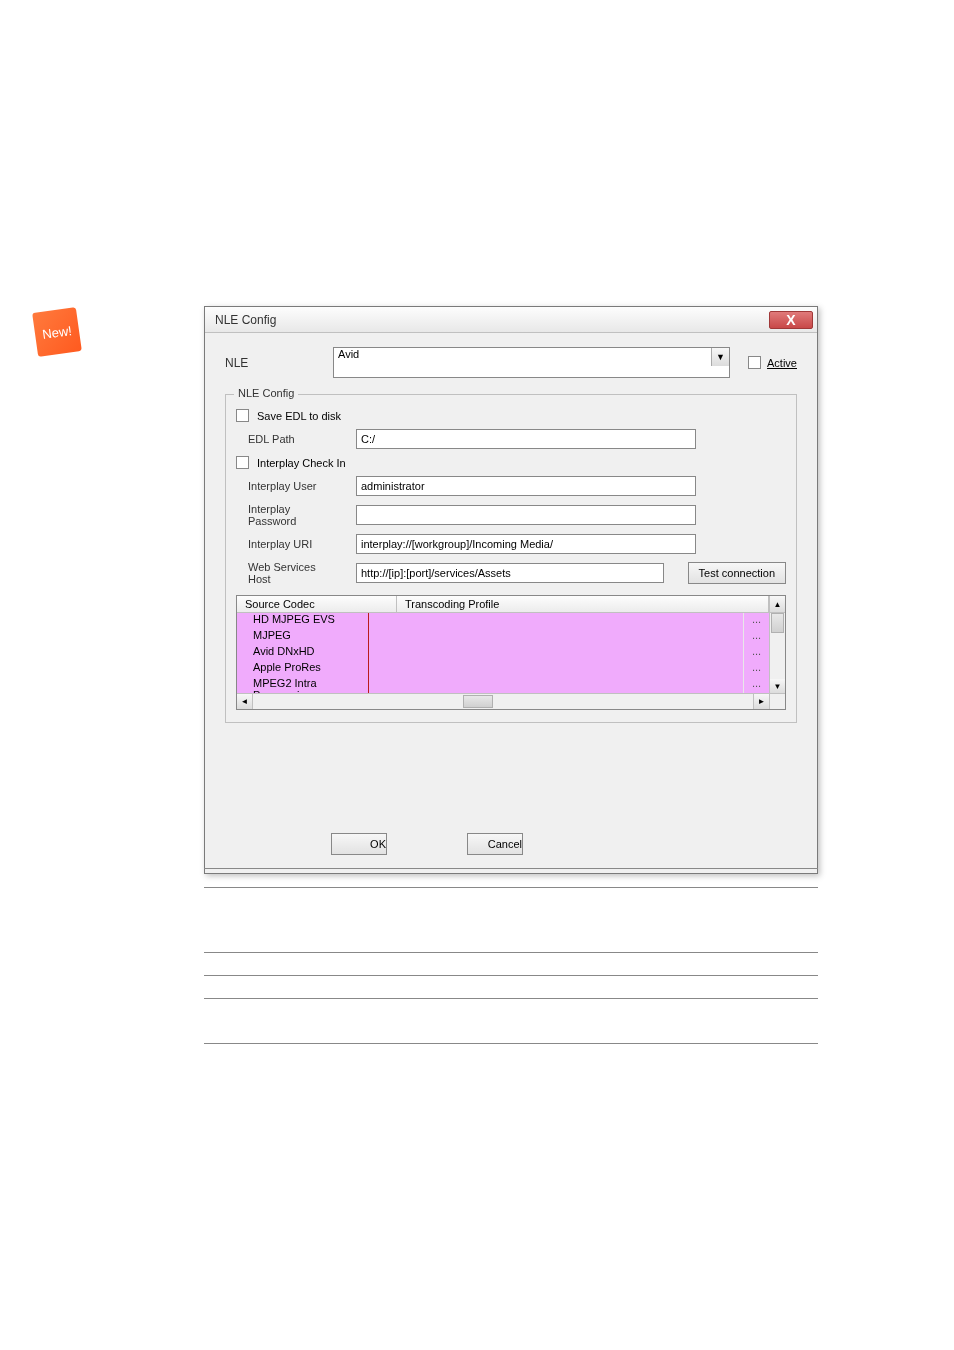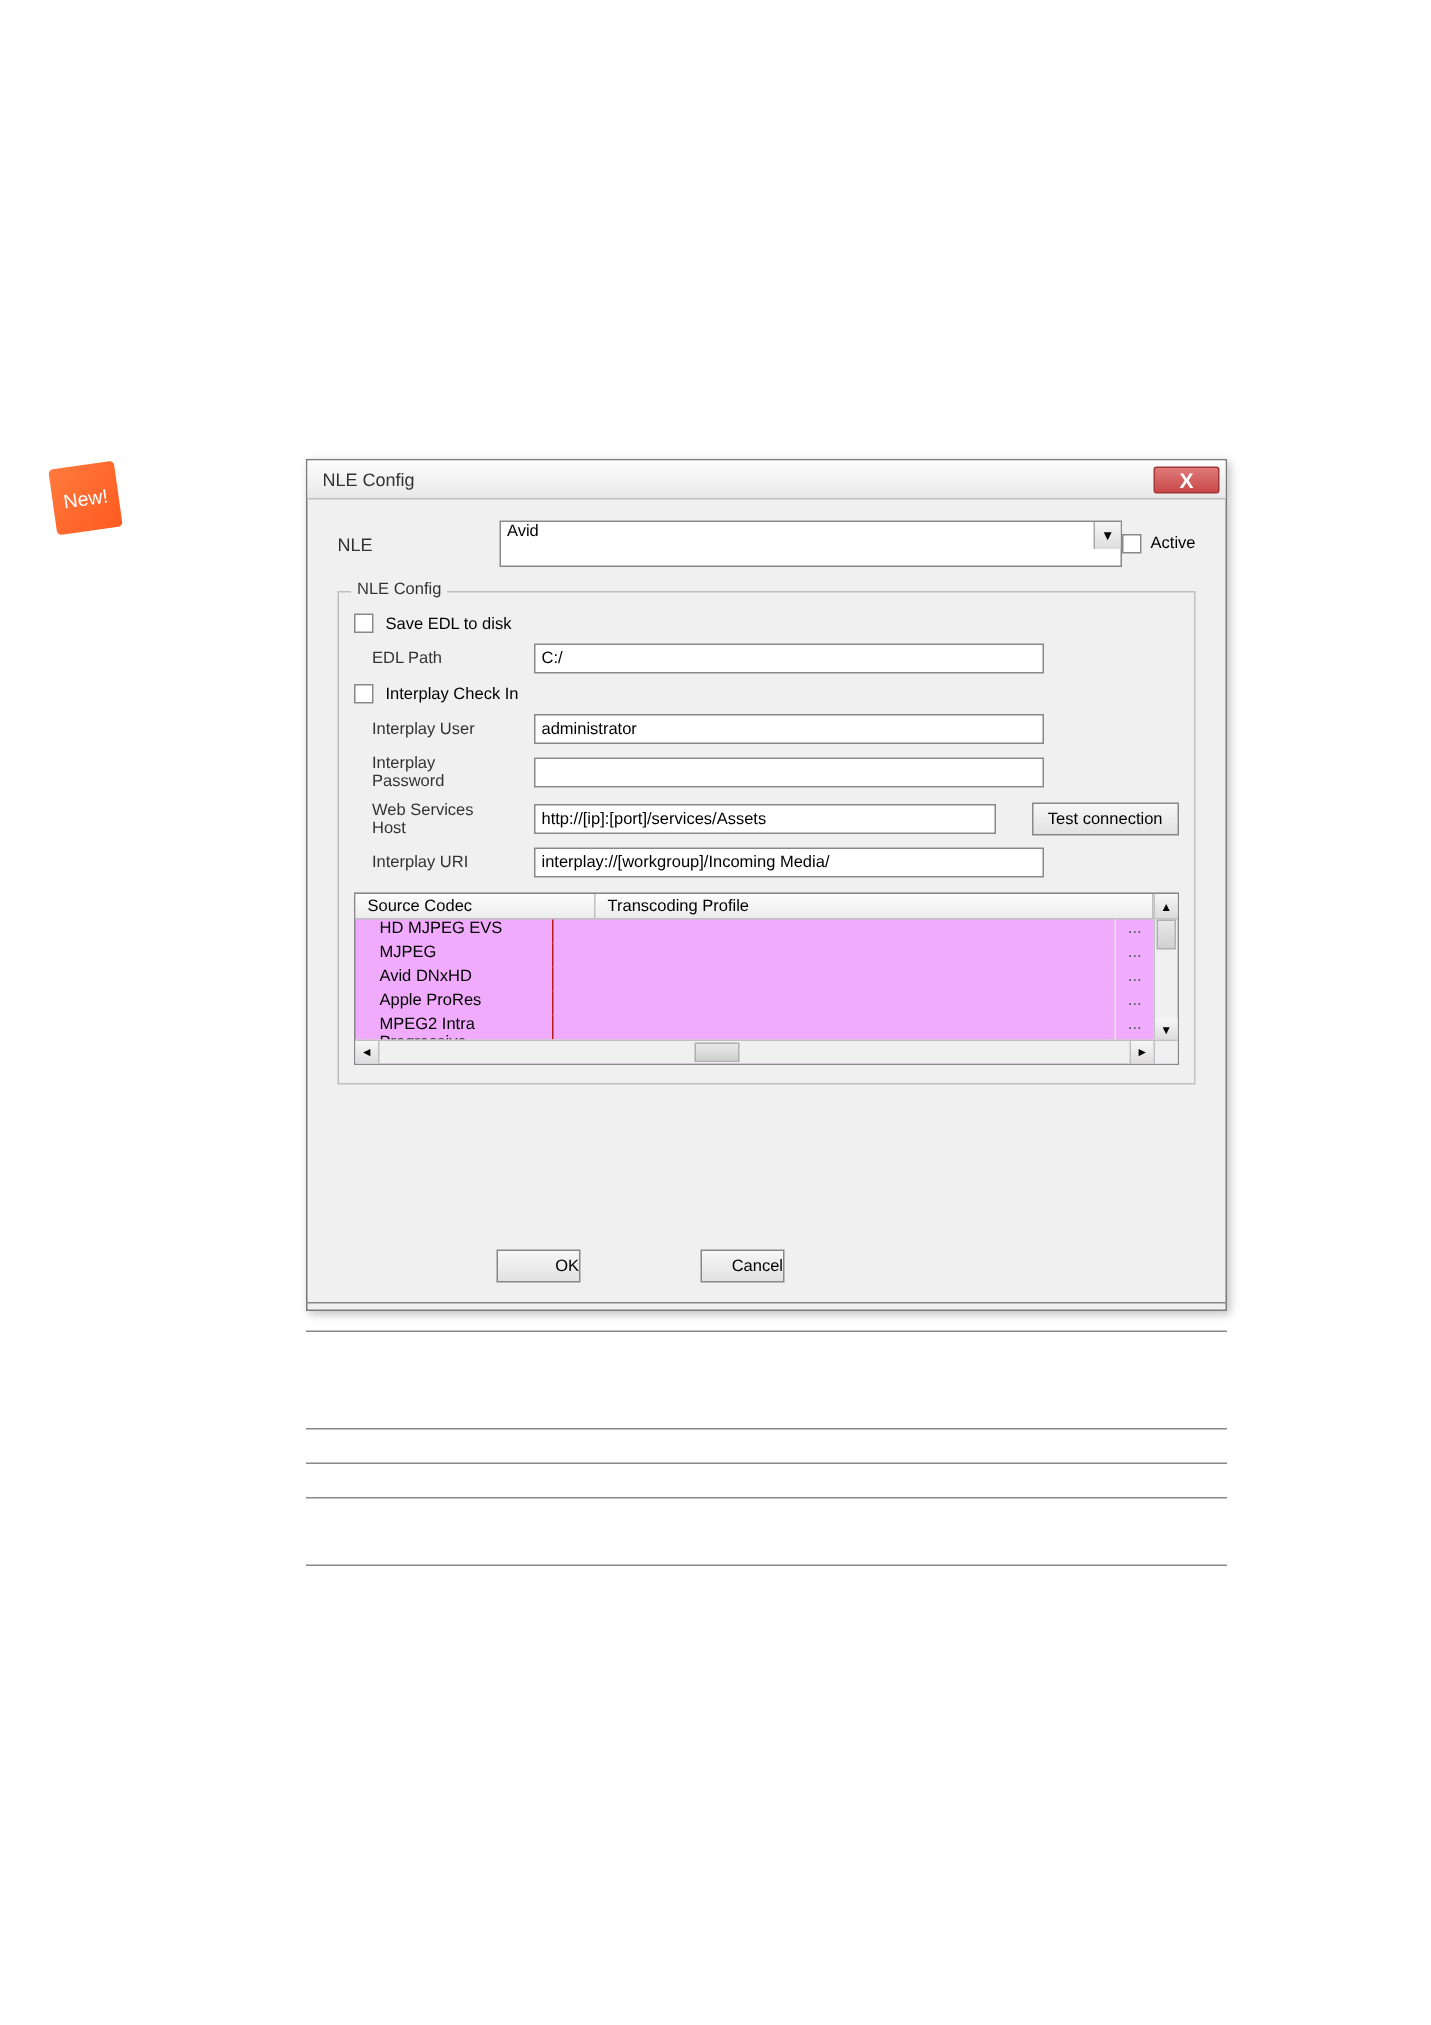--- a/index.html
+++ b/index.html
@@ -96,23 +96,25 @@
       width: 18px;
       height: 18px;
       background: linear-gradient(#f7f7f7, #dcdcdc);
       border-left: 1px solid #aaa;
       display: flex;
       align-items: center;
       justify-content: center;
       font-size: 9px;
     }
     .active-box {
-      display: flex;
-      align-items: flex-start;
+      margin-left: 18px;
+      display: flex;
+      align-items: flex-end;
       gap: 6px;
+      text-decoration: underline;
     }
     .checkbox {
       width: 13px;
       height: 13px;
       border: 1px solid #888;
       background: #fff;
       display: inline-block;
     }
     .groupbox {
       border: 1px solid #c0c0c0;
@@ -383,32 +385,32 @@
       </div>
 
       <div class="group-row">
         <div class="group-label">Interplay Password</div>
         <div class="text-input text-input-wide">
           <span></span>
         </div>
       </div>
 
       <div class="group-row">
+        <div class="group-label">Interplay URI</div>
+        <div class="text-input text-input-wide">
+          <span>interplay://[workgroup]/Incoming Media/</span>
+        </div>
+      </div>
+
+      <div class="group-row">
         <div class="group-label">Web Services Host</div>
         <div class="text-input text-input-wide">
           <span>http://[ip]:[port]/services/Assets</span>
         </div>
         <button class="test-btn">Test connection</button>
-      </div>
-
-      <div class="group-row">
-        <div class="group-label">Interplay URI</div>
-        <div class="text-input text-input-wide">
-          <span>interplay://[workgroup]/Incoming Media/</span>
-        </div>
       </div>
 
       <div class="codec-table">
         <div class="codec-header">
           <div class="codec-header-cell codec-col1">Source Codec</div>
           <div class="codec-header-cell codec-col2">Transcoding Profile</div>
           <div class="codec-scrollbar-up">▲</div>
         </div>
         <div class="codec-body">
           <div class="codec-rows">

